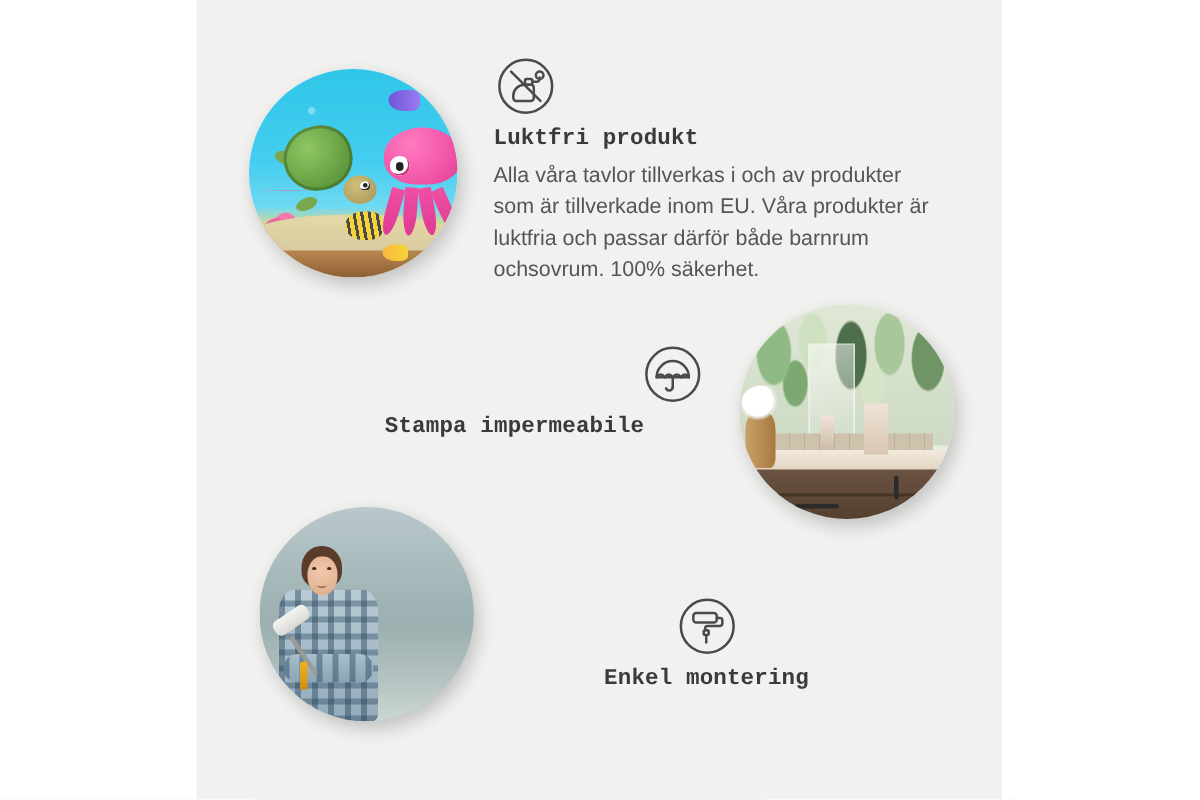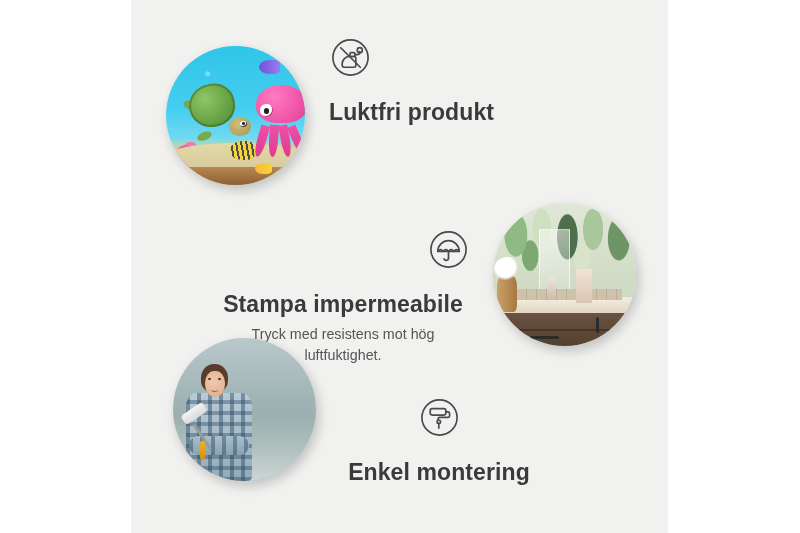--- a/index.html
+++ b/index.html
@@ -32,22 +32,22 @@
   .ftext { position:absolute; }
   .ftext.left  { text-align:left; }
   .ftext.right { text-align:center; }
   .ftext.center{ text-align:center; }
 
   .ficon { width:43px; height:43px; display:block; }
   .ftext.right .ficon { margin-left:auto; }
   .ftext.center .ficon { margin-left:auto; margin-right:auto; }
 
   .ftitle {
-    font-size:23px; font-weight:bold; color:#3a3a3a;
-    margin-top:20px; letter-spacing:.1px;
+    font-size:15px; font-weight:bold; color:#3a3a3a;
+    margin-top:5px; letter-spacing:.1px;font-family:Liberation Mono, monospace;
   }
   .fdesc {
     font-size:14.3px; color:#555555; line-height:1.47;
     margin-top:6px;
   }
 
   
   #blk1-img  { left:166px; top:46px; width:139px; height:139px; }
   #blk1-text { left:329px; top:36px; width:300px; }
 
@@ -202,21 +202,21 @@
     position:absolute; left:58%; top:46%; width:11%; height:24%;
     background:linear-gradient(180deg,#efe3d6,#d9c6b2);
   }
   .bath .soap {
     position:absolute; left:38%; top:52%; width:6%; height:16%;
     background:linear-gradient(180deg,#f0e4d8,#cdbcab);
   }
 
   
   #blk3-img  { left:173px; top:338px; width:143px; height:143px; }
-  #blk3-text { left:314px; top:396px; width:250px; }
+  #blk3-text { left:346px; top:396px; width:250px; }
 
   .forest { background:linear-gradient(180deg,#b9c8cb 0%, #9fb3b4 45%, #8ea3a0 100%); }
   .forest .trees {
     position:absolute; inset:0;
     background:
       linear-gradient(90deg, transparent 0 8%, #2c3a3c 8% 11%, transparent 11% 19%, #35464a 19% 22%, transparent 22% 30%, #253234 30% 33%, transparent 33% 44%, #2f3f42 44% 46%, transparent 46% 56%, #38494c 56% 59%, transparent 59% 68%, #223032 68% 70%, transparent 70% 78%, #30404 78% 80%, transparent 80% 88%, #2a383a 88% 91%, transparent 91%);
     opacity:.85;
   }
   .forest .haze {
     position:absolute; left:0; right:0; bottom:0; height:45%;
@@ -306,20 +306,21 @@
     <div class="ftext left" id="blk1-text">
       <svg class="ficon" viewBox="0 0 44 44">
         <circle class="ic-stroke" cx="22" cy="22" r="18"></circle>
         <path class="ic-stroke" d="M13.5 28.5 a7.5 7.5 0 0 1 7.5 -7.5 h4.5 a2 2 0 0 1 2 2 v7 a2 2 0 0 1 -2 2 h-10 a2 2 0 0 1 -2 -2 z"></path>
         <rect class="ic-stroke" x="21.5" y="17" width="5" height="4" rx="1"></rect>
         <path class="ic-stroke" d="M26.5 19 h3 a2 2 0 0 0 2 -2 v-1"></path>
         <circle class="ic-stroke" cx="31.5" cy="14.5" r="2.6"></circle>
         <line class="ic-stroke" x1="12" y1="12" x2="32" y2="32"></line>
       </svg>
       <div class="ftitle">Luktfri produkt</div>
+      <div class="fdesc">Alla våra tavlor tillverkas i och av produkter som är tillverkade inom EU. Våra produkter är luktfria och passar därför både barnrum ochsovrum. 100% säkerhet.</div>
     </div>
   </div>
 
   <div class="feature">
 
     <div class="fimg" id="blk2-img">
       <div class="inner bath">
         <div class="wall"></div>
         <div class="mirror"></div>
         <div class="backsplash"></div>
@@ -337,21 +338,20 @@
 
     <div class="ftext right" id="blk2-text">
       <svg class="ficon" viewBox="0 0 44 44">
         <circle class="ic-stroke" cx="22" cy="22" r="18"></circle>
         <path class="ic-stroke" d="M11 24 a11 11 0 0 1 22 0 z"></path>
         <path class="ic-stroke" d="M11 24 q2.8 -3.6 5.5 0 q2.8 -3.6 5.5 0 q2.8 -3.6 5.5 0 q2.8 -3.6 5.5 0"></path>
         <line class="ic-stroke" x1="22" y1="24" x2="22" y2="31"></line>
         <path class="ic-stroke" d="M22 31 a2.4 2.4 0 0 1 -4.6 .6"></path>
       </svg>
       <div class="ftitle">Stampa impermeabile</div>
-      <div class="fdesc">Tryck med resistens mot hög luftfuktighet.</div>
     </div>
   </div>
 
   <div class="feature">
 
     <div class="fimg" id="blk3-img">
       <div class="inner forest">
         <div class="trees"></div>
         <div class="haze"></div>
         <div class="person">

